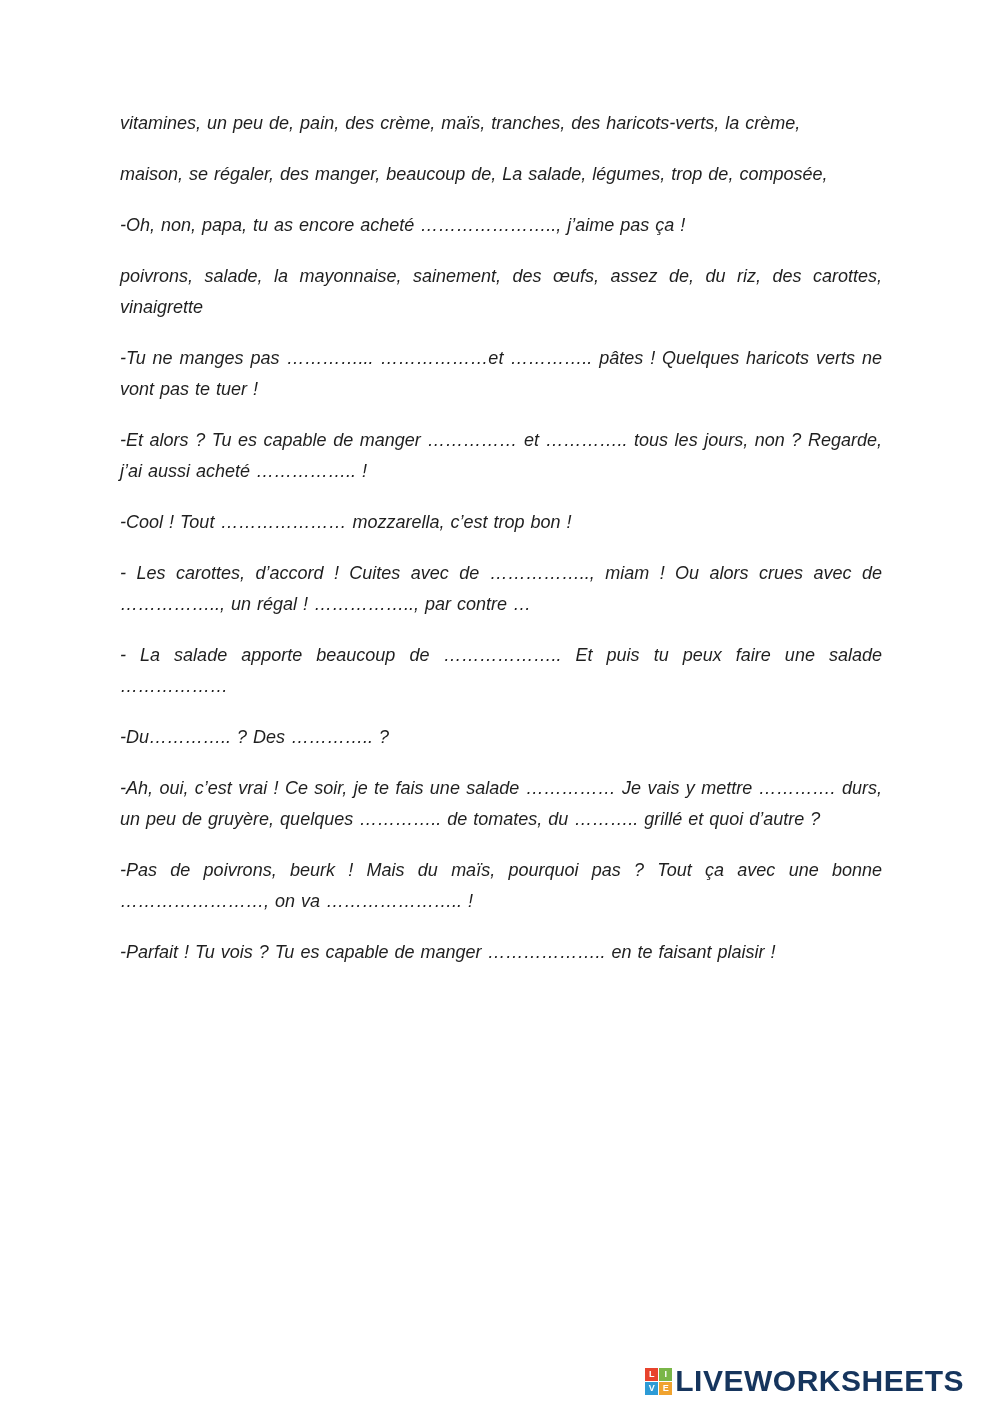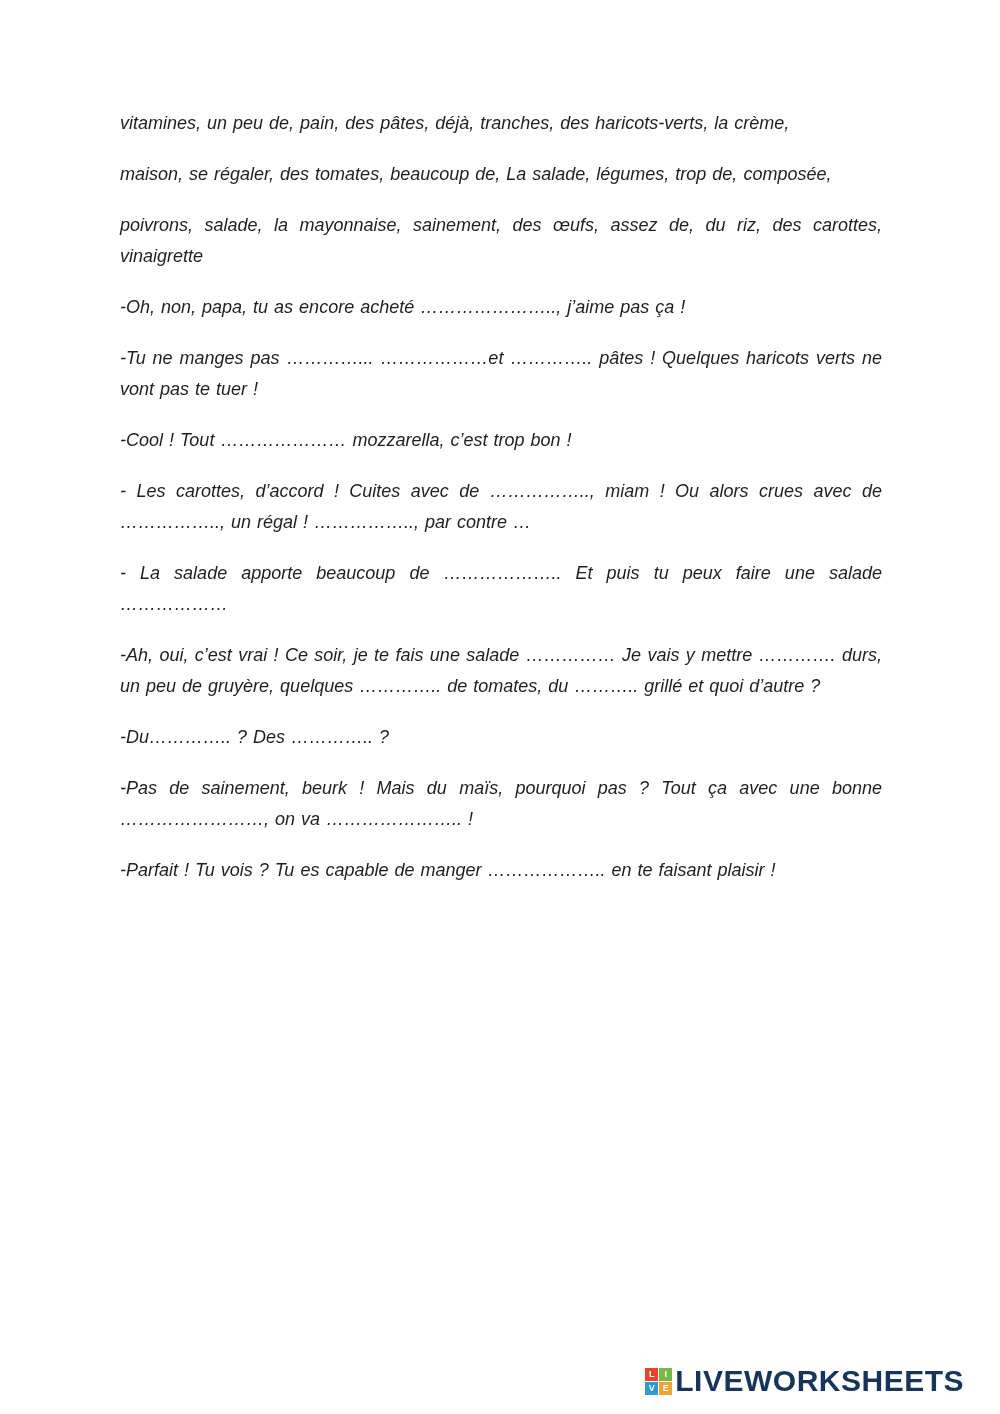--- a/index.html
+++ b/index.html
@@ -65,31 +65,32 @@
     color: #16355d;
     font-family: "Liberation Sans", sans-serif;
     text-align: center;
   }
 </style>
 </head>
 <body>
 
 <div class="page">
   <div class="content">
-    <p class="para">vitamines, un peu de, pain, des pâtes, déjà, tranches, des haricots-verts, la crème,</p>
-    <p class="para">maison, se régaler, des tomates, beaucoup de, La salade, légumes, trop de, composée,</p>
+    <p class="para">vitamines, un peu de, pain, des crème, maïs, tranches, des haricots-verts, la crème,</p>
+    <p class="para">maison, se régaler, des manger, beaucoup de, La salade, légumes, trop de, composée,</p>
+    <p class="para">-Oh, non, papa, tu as encore acheté ………………….., j’aime pas ça !</p>
     <p class="para">poivrons, salade, la mayonnaise, sainement, des œufs, assez de, du riz, des carottes, vinaigrette</p>
-    <p class="para">-Oh, non, papa, tu as encore acheté ………………….., j’aime pas ça !</p>
     <p class="para">-Tu ne manges pas …………...    ………………et ………….. pâtes ! Quelques haricots verts ne vont pas te tuer !</p>
+    <p class="para">-Et alors ? Tu es capable de manger …………… et ………….. tous les jours, non ? Regarde, j’ai aussi acheté …………….. !</p>
     <p class="para">-Cool ! Tout …………………  mozzarella, c’est trop bon !</p>
     <p class="para">- Les carottes, d’accord ! Cuites avec de …………….., miam ! Ou alors crues avec de …………….., un régal ! …………….., par contre …</p>
     <p class="para">- La salade apporte beaucoup de ……………….. Et puis tu peux faire une salade ………………</p>
+    <p class="para">-Du………….. ? Des ………….. ?</p>
     <p class="para">-Ah, oui, c’est vrai ! Ce soir, je te fais une salade …………… Je vais y mettre …………. durs, un peu de gruyère, quelques ………….. de tomates, du ……….. grillé et quoi d’autre ?</p>
-    <p class="para">-Du………….. ? Des ………….. ?</p>
-    <p class="para">-Pas de sainement, beurk ! Mais du maïs, pourquoi pas ? Tout ça avec une bonne ……………………, on va ………………….. !</p>
+    <p class="para">-Pas de poivrons, beurk ! Mais du maïs, pourquoi pas ? Tout ça avec une bonne ……………………, on va ………………….. !</p>
     <p class="para">-Parfait ! Tu vois ? Tu es capable de manger ……………….. en te faisant plaisir !</p>
   </div>
 
   <div class="footer">
     <div class="lw-icon">
       <span class="c0">L</span>
       <span class="c1">I</span>
       <span class="c2">V</span>
       <span class="c3">E</span>
     </div>

